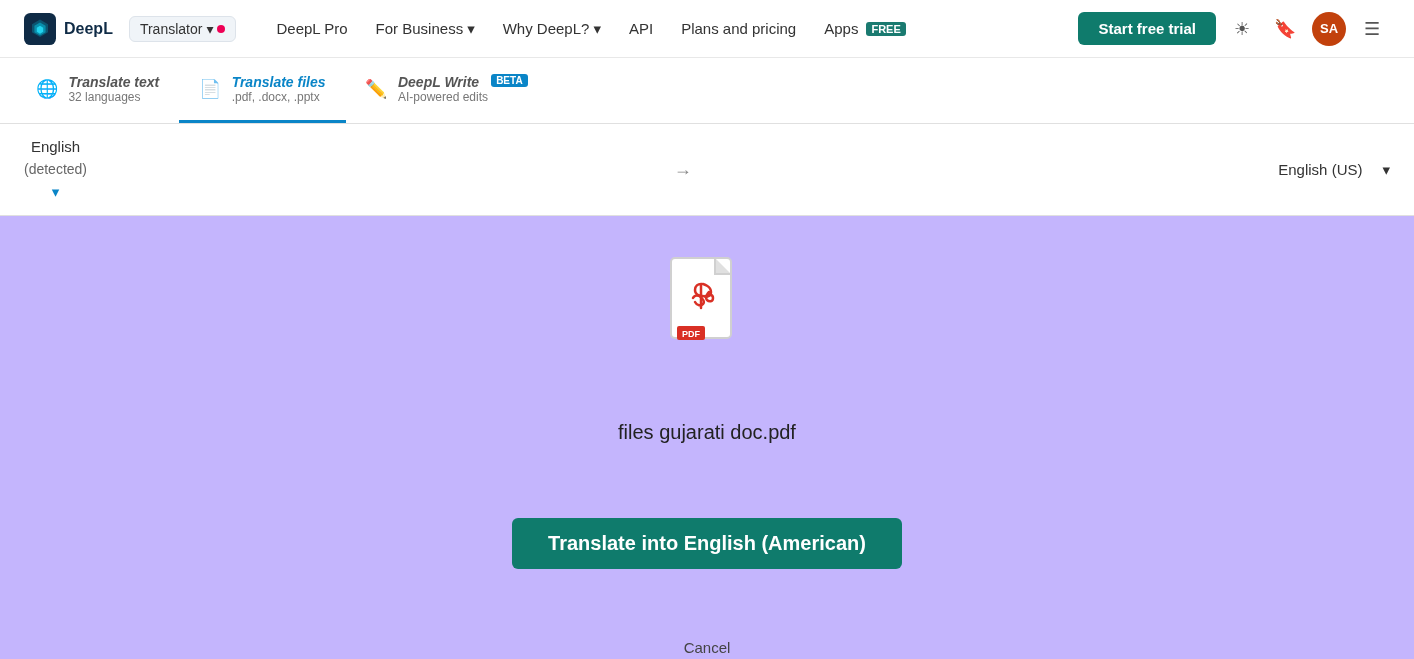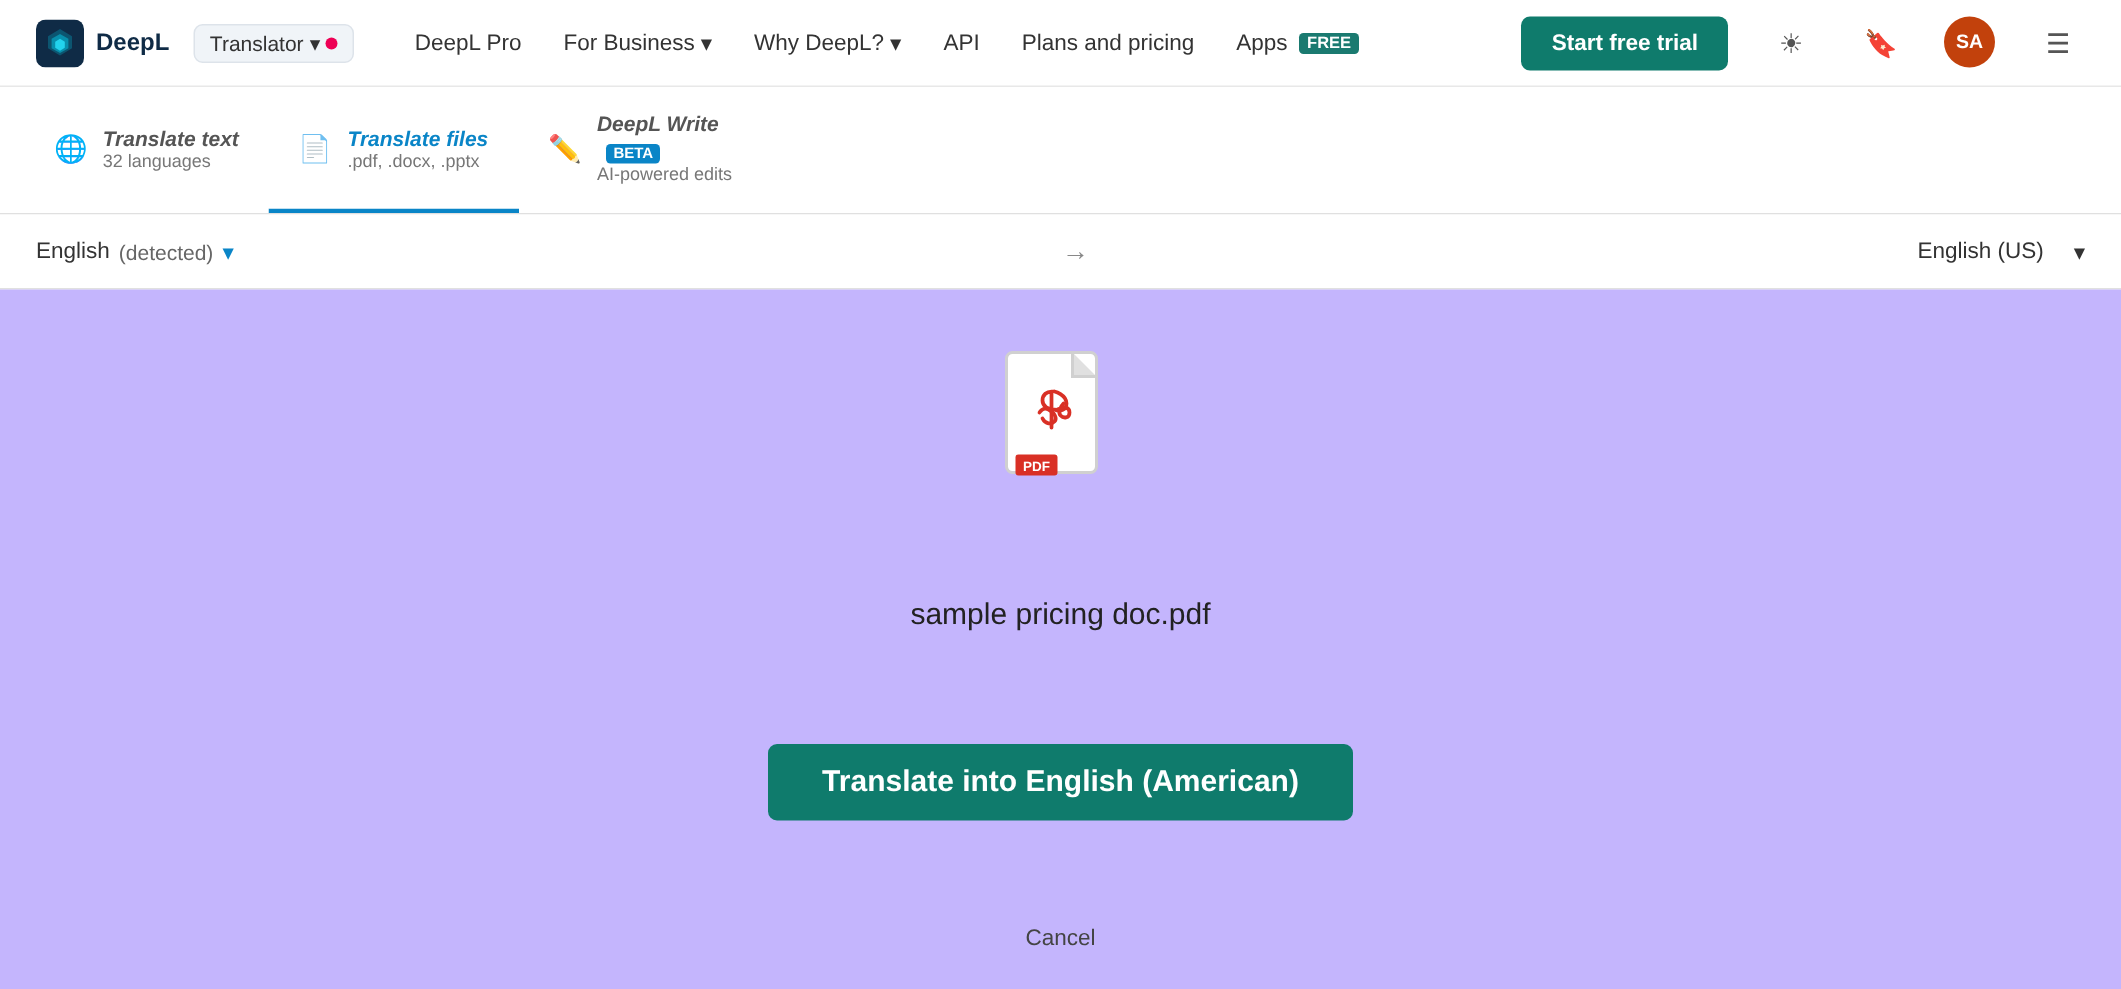--- a/index.html
+++ b/index.html
@@ -68,21 +68,22 @@
       background: #1a7a70;
       color: #fff;
       font-size: 11px;
       font-weight: 600;
       border-radius: 3px;
       padding: 1px 5px;
       margin-left: 4px;
     }
     .header-actions {
       display: flex;
-      gap: 24px;
+      align-items: center;
+      gap: 8px;
       margin-left: auto;
     }
     .btn-start-trial {
       background: #0f7b6c;
       color: #fff;
       border: none;
       border-radius: 6px;
       padding: 8px 20px;
       font-size: 15px;
       font-weight: 600;
@@ -156,20 +157,21 @@
       border-bottom: 1px solid #e0e0e0;
       background: #fff;
     }
     .lang-selector {
       display: flex;
       align-items: center;
       gap: 6px;
       font-size: 15px;
       color: #0a85c7;
       cursor: pointer;
+      flex-direction: column;
     }
     .lang-selector .lang-name { color: #333; font-weight: 500; }
     .lang-selector .detected { color: #666; font-size: 14px; }
     .arrow-right {
       flex: 1;
       display: flex;
       justify-content: center;
       font-size: 18px;
       color: #888;
     }
@@ -305,21 +307,21 @@
     <span class="tab-icon">📄</span>
     <div class="tab-text-block">
       <span class="tab-title">Translate files</span>
       <span class="tab-subtitle">.pdf, .docx, .pptx</span>
     </div>
   </div>
 
   <div class="tab">
     <span class="tab-icon">✏️</span>
     <div class="tab-text-block">
-      <div style="display:flex;gap:6px;flex-direction:column;">
+      <div style="display:flex;gap:6px;">
         <span class="tab-title">DeepL Write</span>
         <span class="beta-badge">BETA</span>
       </div>
       <span class="tab-subtitle">AI-powered edits</span>
     </div>
   </div>
 </div>
 
 <div class="language-bar">
   <div class="lang-selector">
@@ -348,18 +350,18 @@
 
       <path d="M36 28 C36 28 44 30 44 36 C44 40 40 42 36 40 C32 40 28 38 28 34 C28 30 31 28 34 28 L34 52" stroke="#D93025" stroke-width="2.5" fill="none" stroke-linecap="round"></path>
       <path d="M26 42 C26 42 28 38 32 40 C36 42 38 46 36 48 C34 50 30 50 28 46" stroke="#D93025" stroke-width="2.5" fill="none" stroke-linecap="round"></path>
       <path d="M38 40 C42 38 46 38 46 42 C46 46 42 46 40 44 C38 42 40 38 42 36" stroke="#D93025" stroke-width="2.5" fill="none" stroke-linecap="round"></path>
 
       <rect x="10" y="70" width="28" height="14" rx="2" fill="#D93025"></rect>
       <text x="24" y="81" text-anchor="middle" font-size="9" font-weight="bold" fill="white" font-family="sans-serif">PDF</text>
     </svg>
   </div>
 
-  <span class="file-name">sample pricing doc.pdf</span>
+  <span class="file-name">files gujarati doc.pdf</span>
 
   <button class="btn-translate">Translate into English (American)</button>
 
   <button class="btn-cancel">Cancel</button>
 </main>
 
 </body></html>

